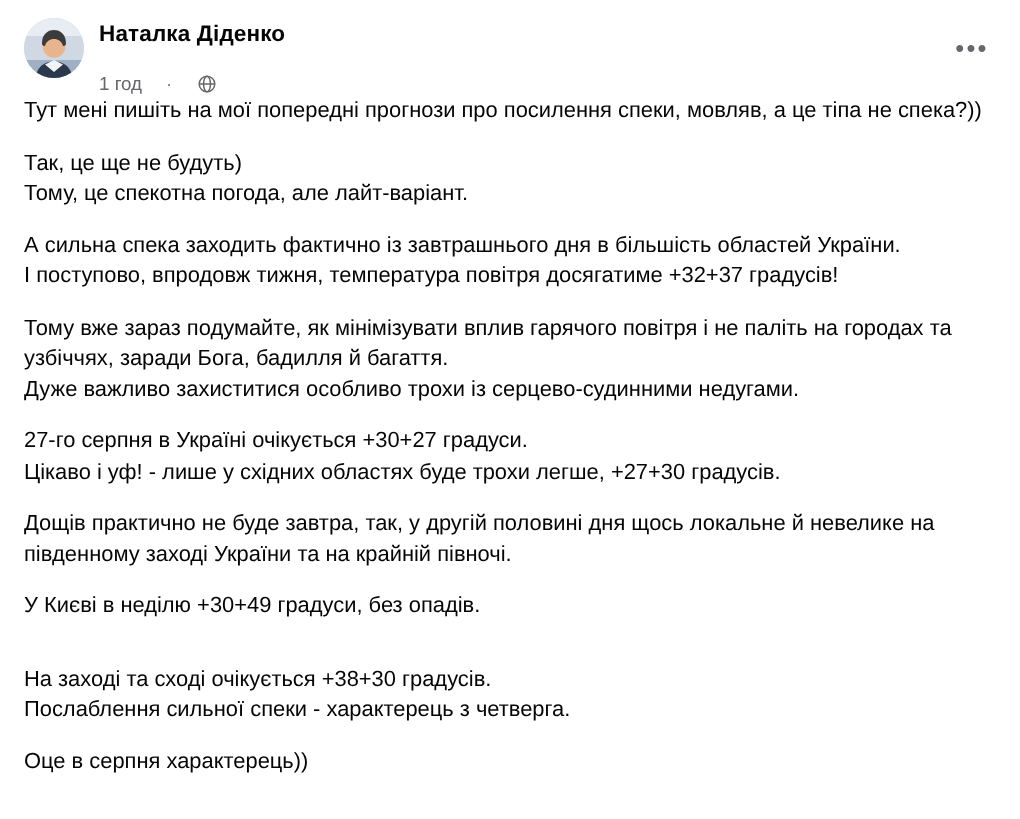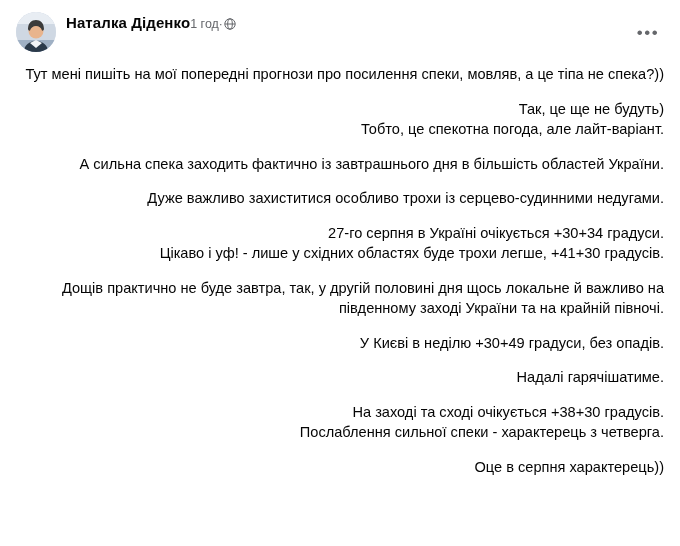--- a/index.html
+++ b/index.html
@@ -33,39 +33,39 @@
     height: 40px;
     border-radius: 50%;
     overflow: hidden;
     flex: 0 0 40px;
     background: #dfe3ee;
     position: relative;
   }
   .avatar svg { display: block; }
   .header-text {
     display: flex;
-    flex-direction: row;
+    flex-direction: column;
     justify-content: center;
     padding-top: 1px;
   }
   .author {
     font-size: 15px;
     font-weight: bold;
     line-height: 19px;
     color: #050505;
     letter-spacing: .1px;
   }
   .meta {
     display: flex;
     align-items: center;
-    gap: 0;
+    gap: 16px;
     font-size: 12.5px;
     color: #65676b;
     line-height: 16px;
-    margin-top: 2px;
+    margin-top: 16px;
   }
   .meta .dot {
     font-size: 12px;
     line-height: 16px;
     color: #65676b;
   }
   .globe-icon {
     display: inline-flex;
     align-items: center;
     justify-content: center;
@@ -91,21 +91,20 @@
     user-select: none;
   }
   .post-body {
     margin-top: 8px;
     font-size: 14.6px;
     line-height: 20.5px;
     color: #050505;
   }
   .para {
     margin: 0;
-    text-align: right;
   }
   .spacer {
     height: 14px;
   }
   .line {
     white-space: normal;
   }
 </style>
 </head>
 <body>
@@ -146,53 +145,52 @@
 
   <div class="post-body">
 
     <div class="para">
       <div class="line">Тут мені пишіть на мої попередні прогнози про посилення спеки, мовляв, а це тіпа не спека?))</div>
     </div>
     <div class="spacer"></div>
 
     <div class="para">
       <div class="line">Так, це ще не будуть)</div>
-      <div class="line">Тобто, це спекотна погода, але лайт-варіант.</div>
+      <div class="line">Тому, це спекотна погода, але лайт-варіант.</div>
     </div>
     <div class="spacer"></div>
 
     <div class="para">
       <div class="line">А сильна спека заходить фактично із завтрашнього дня в більшість областей України.</div>
-    </div>
-    <div class="spacer"></div>
-
-    <div class="para">
+      <div class="line">І поступово, впродовж тижня, температура повітря досягатиме +32+37 градусів!</div>
+    </div>
+    <div class="spacer"></div>
+
+    <div class="para">
+      <div class="line">Тому вже зараз подумайте, як мінімізувати вплив гарячого повітря і не паліть на городах та узбіччях, заради Бога, бадилля й багаття.</div>
       <div class="line">Дуже важливо захиститися особливо трохи із серцево-судинними недугами.</div>
     </div>
     <div class="spacer"></div>
 
     <div class="para">
-      <div class="line">27-го серпня в Україні очікується +30+34 градуси.</div>
-      <div class="line">Цікаво і уф! - лише у східних областях буде трохи легше, +41+30 градусів.</div>
-    </div>
-    <div class="spacer"></div>
-
-    <div class="para">
-      <div class="line">Дощів практично не буде завтра, так, у другій половині дня щось локальне й важливо на південному заході України та на крайній півночі.</div>
+      <div class="line">27-го серпня в Україні очікується +30+27 градуси.</div>
+      <div class="line">Цікаво і уф! - лише у східних областях буде трохи легше, +27+30 градусів.</div>
+    </div>
+    <div class="spacer"></div>
+
+    <div class="para">
+      <div class="line">Дощів практично не буде завтра, так, у другій половині дня щось локальне й невелике на південному заході України та на крайній півночі.</div>
     </div>
     <div class="spacer"></div>
 
     <div class="para">
       <div class="line">У Києві в неділю +30+49 градуси, без опадів.</div>
     </div>
     <div class="spacer"></div>
 
-    <div class="para">
-      <div class="line">Надалі гарячішатиме.</div>
-    </div>
     <div class="spacer"></div>
 
     <div class="para">
       <div class="line">На заході та сході очікується +38+30 градусів.</div>
       <div class="line">Послаблення сильної спеки - характерець з четверга.</div>
     </div>
     <div class="spacer"></div>
 
     <div class="para">
       <div class="line">Оце в серпня характерець))</div>

